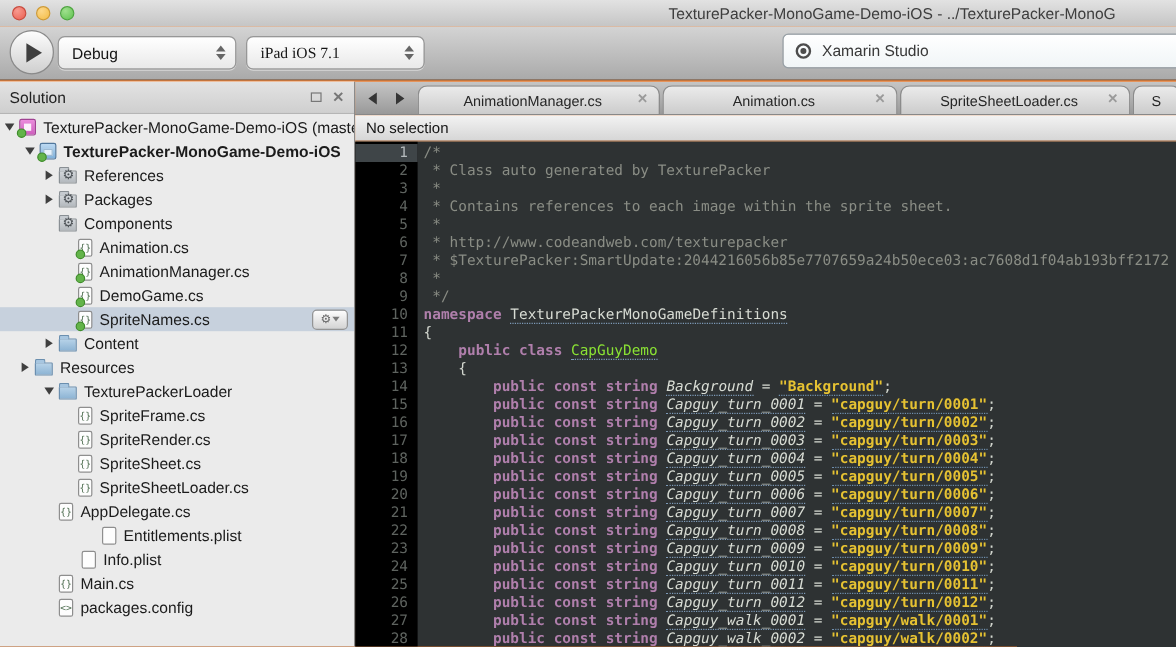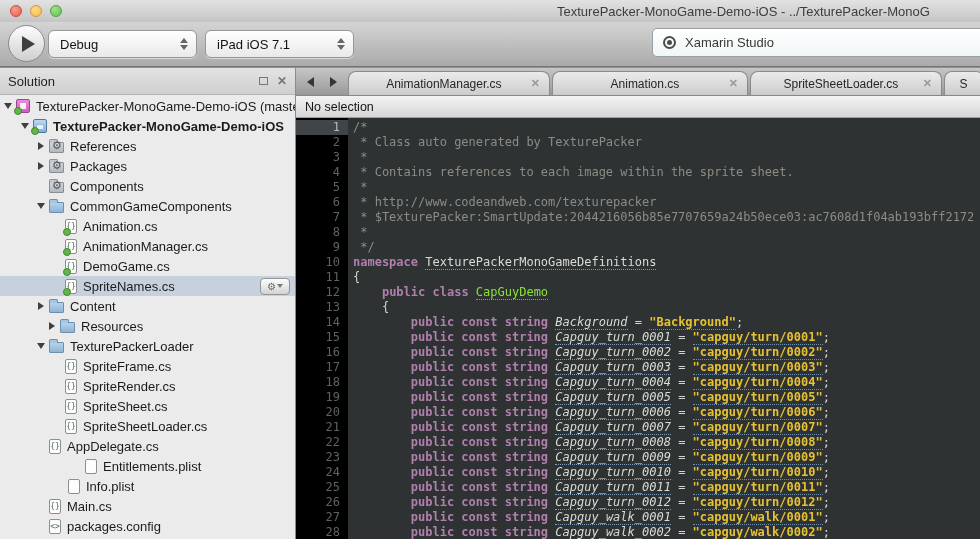--- a/index.html
+++ b/index.html
@@ -26,21 +26,21 @@
   .run-btn { position:absolute; left:8px; top:3px; width:37px; height:37px; border-radius:50%;
              background:linear-gradient(#fdfdfd,#cfcfcf); border:1px solid #8a8a8a;
              display:flex; align-items:center; justify-content:center; }
   .play-tri { width:0; height:0; border-top:8px solid transparent; border-bottom:8px solid transparent;
               border-left:13px solid #3f3f3f; margin-left:3px; }
   .dropdown { position:absolute; top:8px; height:28px; border:1px solid #979797; border-radius:6px;
               background:linear-gradient(#ffffff,#e9e9e9); display:flex; align-items:center;
               padding:0 8px 0 11px; font-size:13px; color:#141414;
               box-shadow:0 1px 0 rgba(255,255,255,.5); }
   .dd-config { left:48px; width:149px; }
-  .dd-device { left:205px; width:149px; }
+  .dd-device { left:205px; width:149px;font-family:Liberation Serif, serif; }
   .dd-label { flex:1; }
   .stepper { display:flex; flex-direction:column; gap:2px; align-items:center; }
   .st-up { width:0;height:0;border-left:4px solid transparent;border-right:4px solid transparent;
            border-bottom:5px solid #666; }
   .st-dn { width:0;height:0;border-left:4px solid transparent;border-right:4px solid transparent;
            border-top:5px solid #666; }
   .status-box { position:absolute; left:652px; top:6px; width:340px; height:29px;
                 background:linear-gradient(#ffffff,#f0f5f7); border:1px solid #98a0a6;
                 border-radius:5px; display:flex; align-items:center; gap:9px; padding:0 10px; }
   .target-ic { width:13px; height:13px; border:2px solid #4c4c4c; border-radius:50%;
@@ -213,27 +213,20 @@
               <span class="arr-right"></span>
             </span>
             <span class="ic ic-folderg"></span>
             <span>Packages</span>
           </div>
           <div class="tree-row" style="padding-left: 35px;">
             <span class="arr-slot"></span>
             <span class="ic ic-folderg"></span>
             <span>Components</span>
           </div>
-          <div class="tree-row" style="padding-left: 35px;">
-            <span class="arr-slot">
-              <span class="arr-down"></span>
-            </span>
-            <span class="ic ic-folder"></span>
-            <span>CommonGameComponents</span>
-          </div>
           <div class="tree-row" style="padding-left: 51px;">
             <span class="arr-slot"></span>
             <span class="ic ic-page badge">{}</span>
             <span>Animation.cs</span>
           </div>
           <div class="tree-row" style="padding-left: 51px;">
             <span class="arr-slot"></span>
             <span class="ic ic-page badge">{}</span>
             <span>AnimationManager.cs</span>
           </div>
@@ -248,21 +241,21 @@
             <span>SpriteNames.cs</span>
             <span class="gear-btn">⚙<span class="gear-car"></span></span>
           </div>
           <div class="tree-row" style="padding-left: 35px;">
             <span class="arr-slot">
               <span class="arr-right"></span>
             </span>
             <span class="ic ic-folder"></span>
             <span>Content</span>
           </div>
-          <div class="tree-row" style="padding-left: 46px;">
+          <div class="tree-row" style="padding-left: 15px;">
             <span class="arr-slot">
               <span class="arr-right"></span>
             </span>
             <span class="ic ic-folder"></span>
             <span>Resources</span>
           </div>
           <div class="tree-row" style="padding-left: 35px;">
             <span class="arr-slot">
               <span class="arr-down"></span>
             </span>

